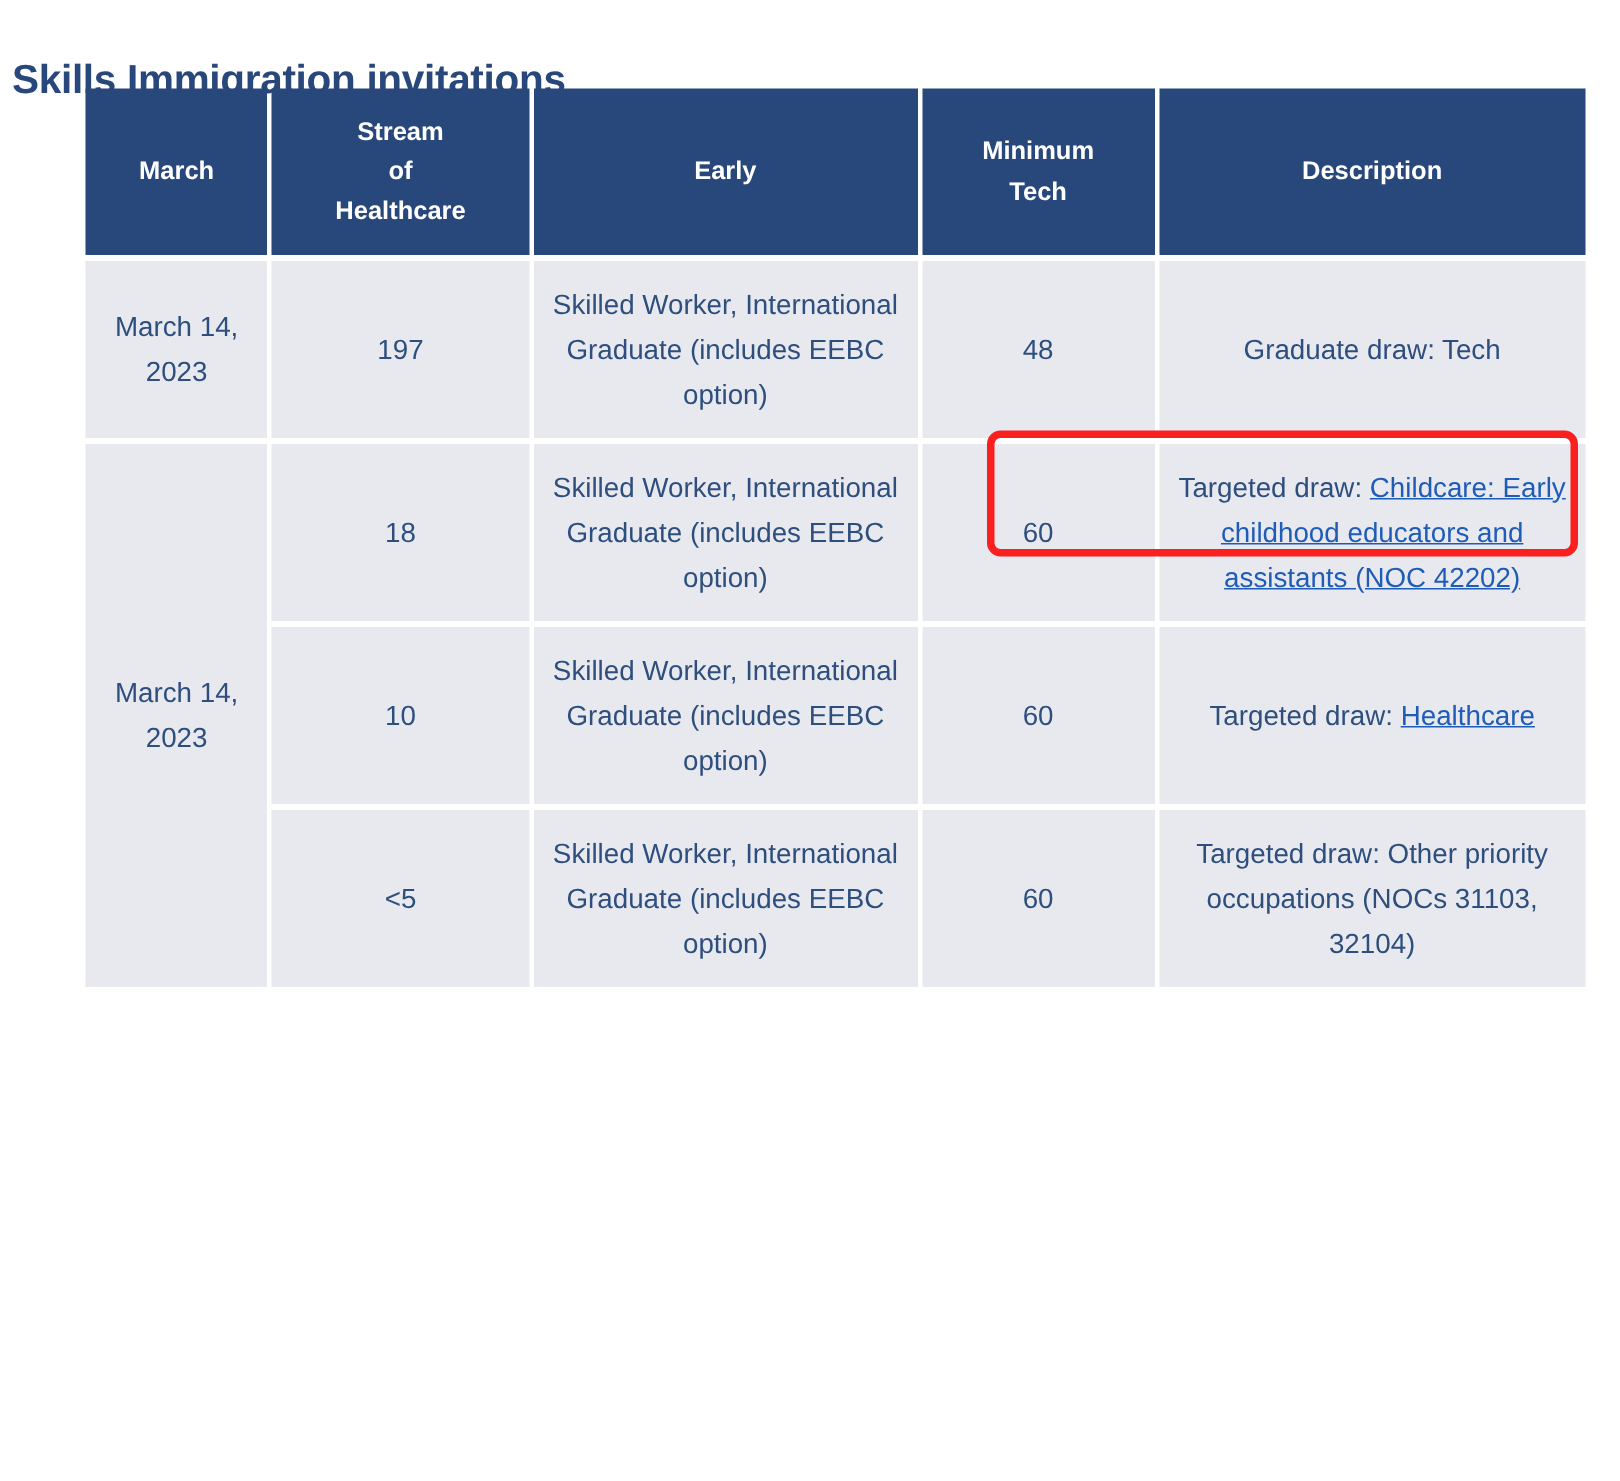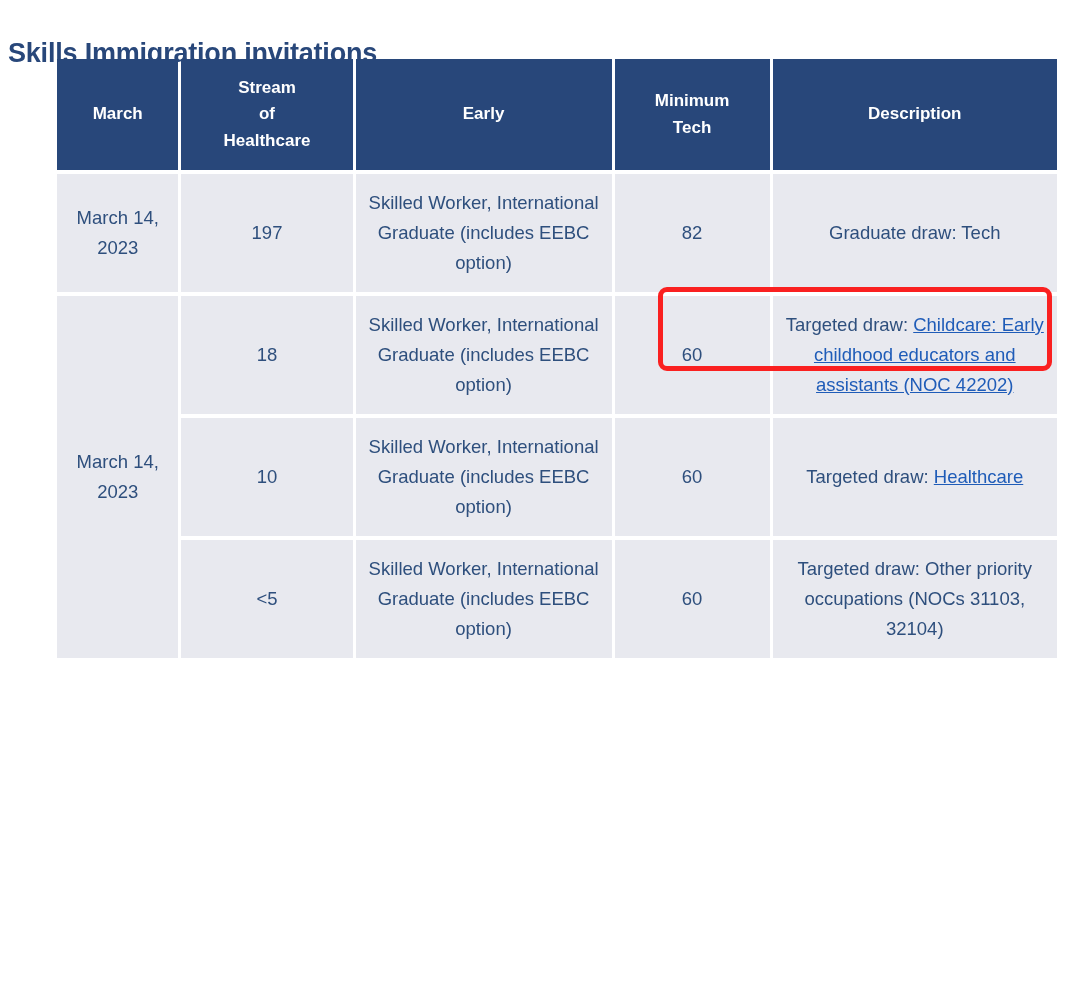--- a/index.html
+++ b/index.html
@@ -127,21 +127,21 @@
           <div>Description</div>
         </th>
       </tr>
     </thead>
     <tbody>
 
       <tr>
         <td class="date-cell" rowspan="1">March 14, 2023</td>
         <td>197</td>
         <td>Skilled Worker, International Graduate (includes EEBC option)</td>
-        <td>82</td>
+        <td>48</td>
         <td>
           <span>Graduate draw: Tech</span>
         </td>
       </tr>
 
       <tr>
         <td class="date-cell" rowspan="3">March 14, 2023</td>
         <td>18</td>
         <td>Skilled Worker, International Graduate (includes EEBC option)</td>
         <td>60</td>

